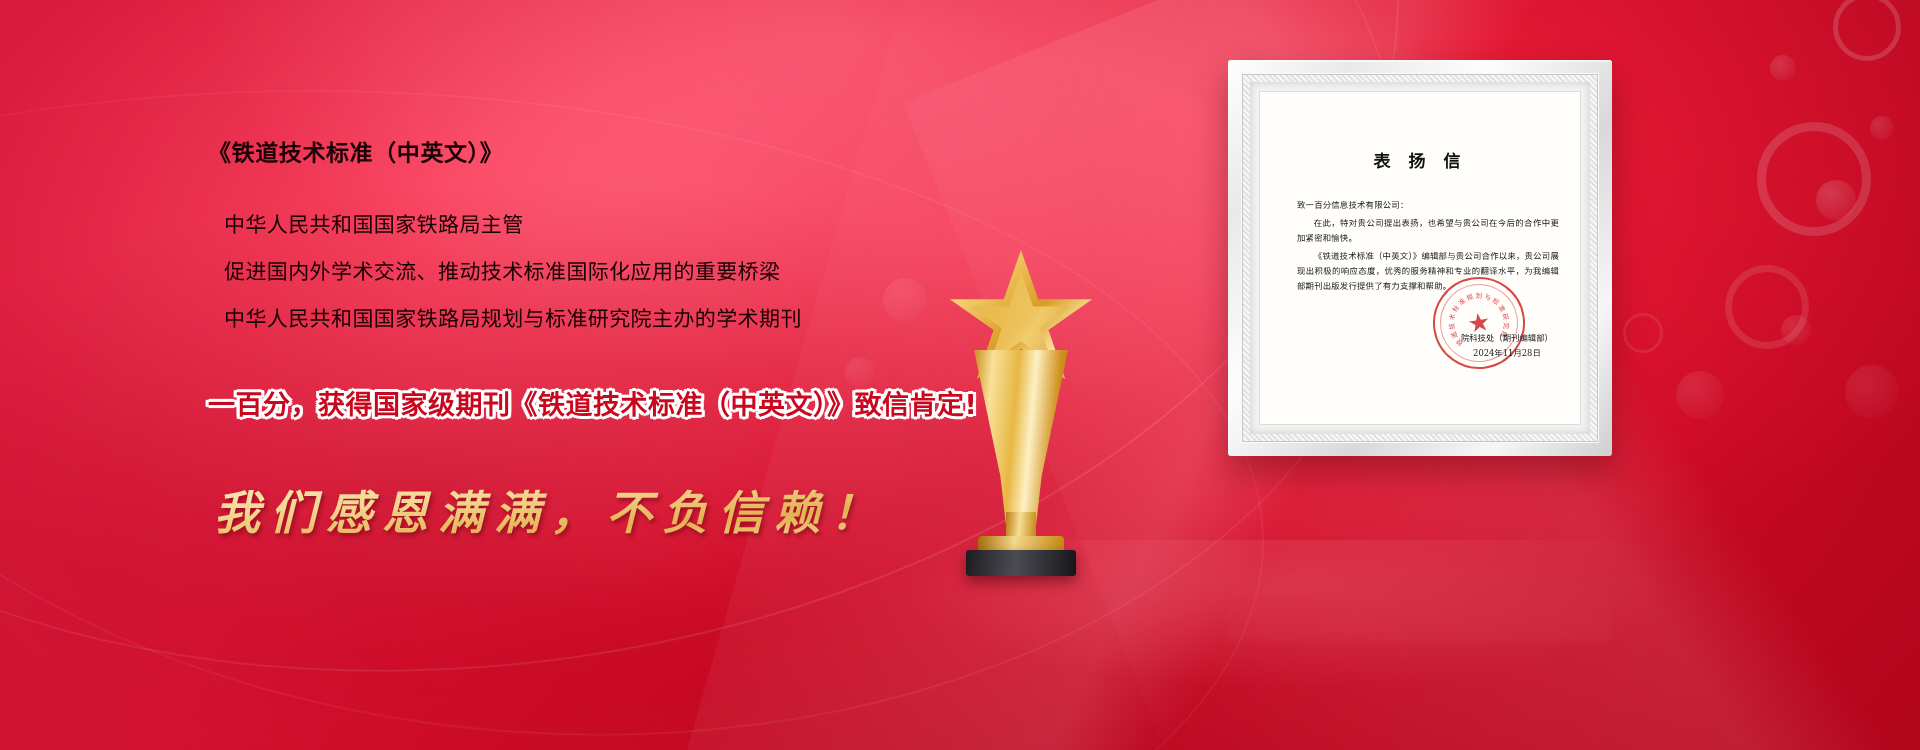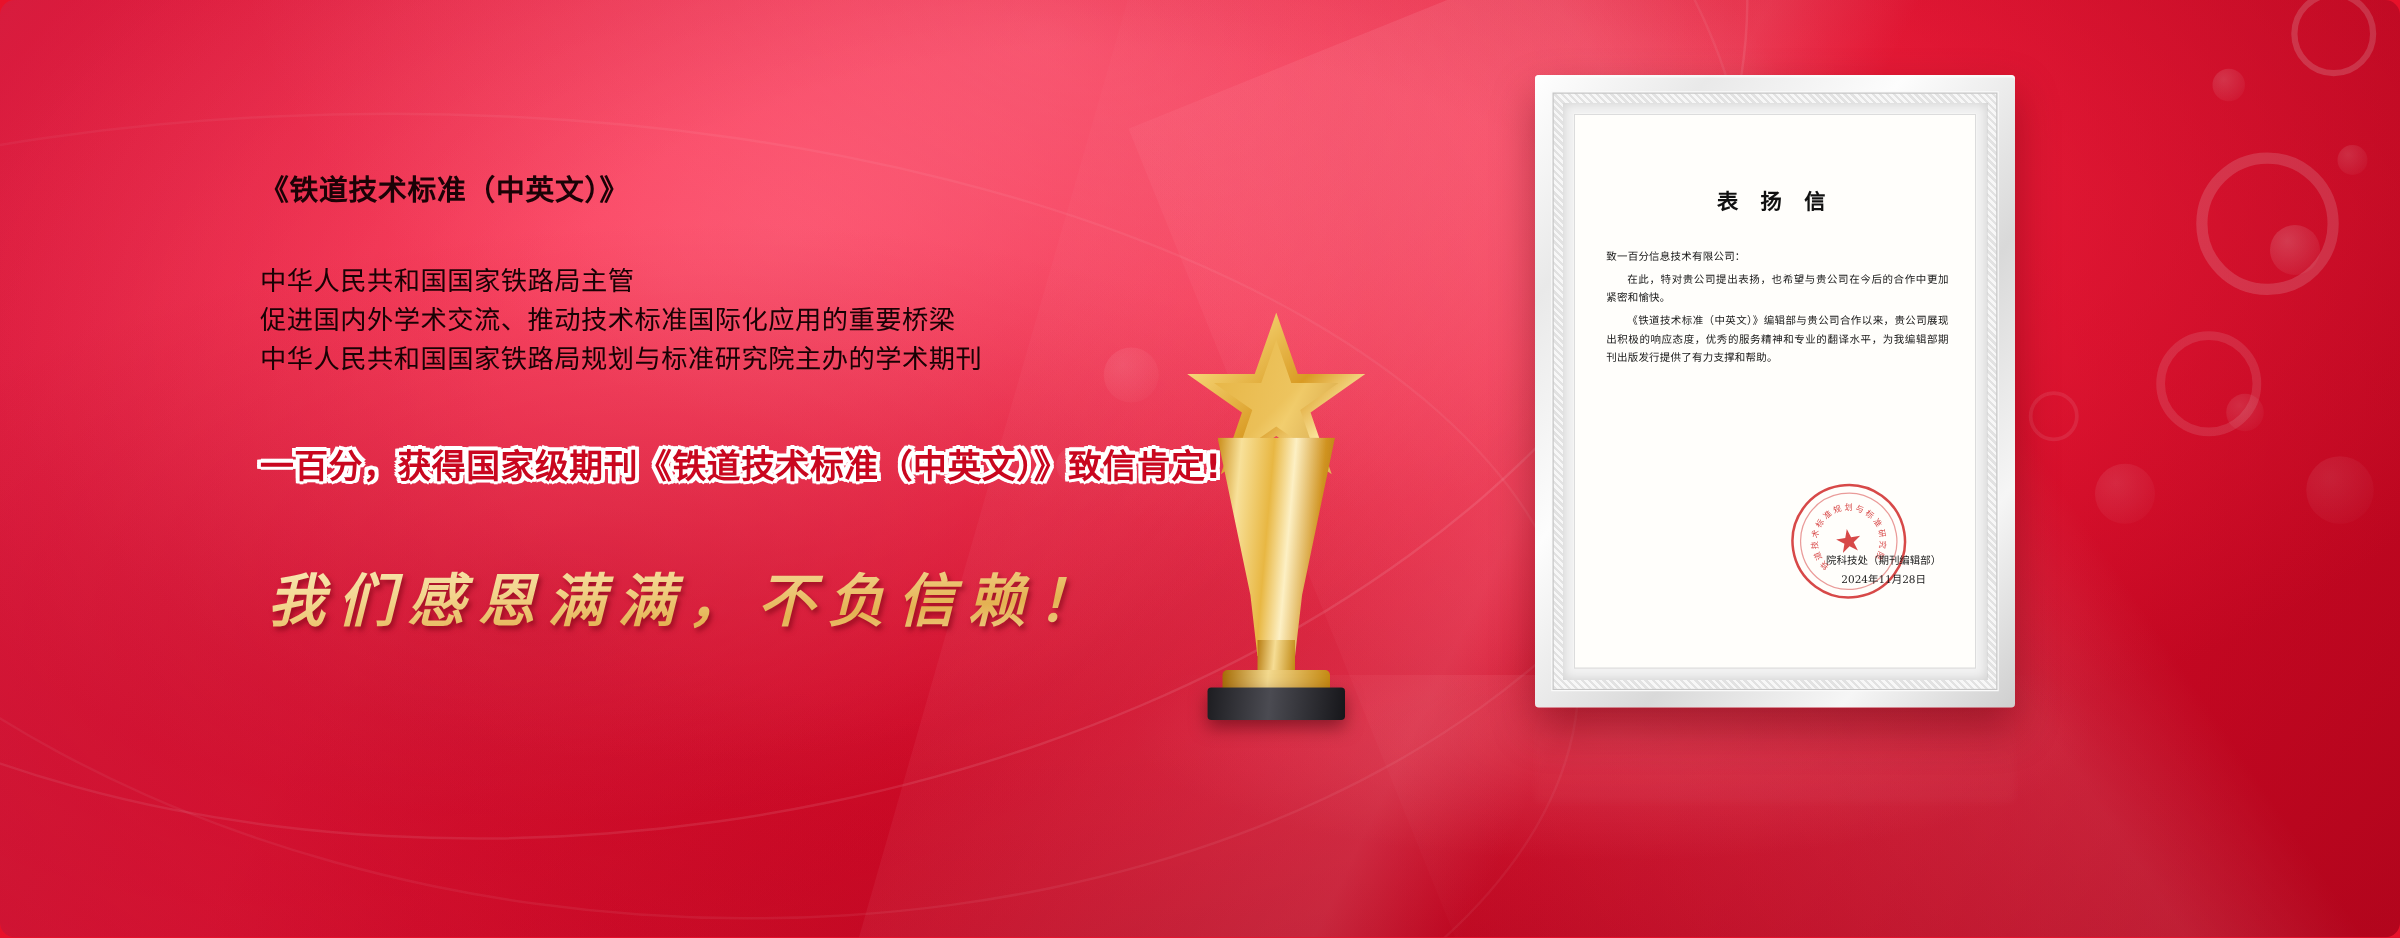--- a/index.html
+++ b/index.html
@@ -11,21 +11,20 @@
   }
 
   
   #stage{
     position:relative;width:1920px;height:750px;overflow:hidden;
     background:
       radial-gradient(ellipse 900px 620px at 28% 30%, #fb3553 0%, rgba(251,53,83,0) 62%),
       radial-gradient(ellipse 1100px 760px at 74% 18%, #f8203f 0%, rgba(248,32,63,0) 60%),
       radial-gradient(ellipse 1300px 900px at 52% 112%, #c00620 0%, rgba(192,6,32,0) 65%),
       linear-gradient(118deg,#f2234a 0%,#ee1336 34%,#e00d2c 62%,#cc0722 100%);
-    border-radius: 12px;
   }
 
   
   .swoosh{position:absolute;pointer-events:none;}
   .sw1{
     left:-120px;top:-260px;width:1500px;height:900px;
     border-radius:50%;
     background:radial-gradient(ellipse at 50% 50%, rgba(255,120,145,.40) 0%, rgba(255,120,145,.16) 45%, rgba(255,120,145,0) 70%);
     transform:rotate(-14deg);
   }
@@ -74,21 +73,21 @@
   #copy{position:absolute;left:208px;top:140px;width:880px;}
 
   .journal-title{
     font-family:"DejaVu Sans","Liberation Sans",sans-serif;
     font-weight:700;font-size:23px;color:#1b0206;letter-spacing:.6px;
     margin:0 0 42px 0;line-height:1.2;
   }
   .lead-line{
     font-family:"DejaVu Sans","Liberation Sans",sans-serif;
     font-weight:400;font-size:21px;color:#180204;letter-spacing:.4px;
-    line-height:31px;margin:0;white-space:nowrap;
+    line-height:31px;margin:16px;white-space:nowrap;
   }
 
   .headline{
     margin:48px 0 14px 0;
     font-family:"DejaVu Sans","Liberation Sans",sans-serif;
     font-weight:700;font-size:27px;letter-spacing:.5px;
     color:#c9071f;white-space:nowrap;
     text-shadow:
       -2px -2px 0 #fff, 2px -2px 0 #fff, -2px 2px 0 #fff, 2px 2px 0 #fff,
       -3px 0 0 #fff, 3px 0 0 #fff, 0 -3px 0 #fff, 0 3px 0 #fff,
@@ -136,21 +135,21 @@
     background:linear-gradient(95deg,#a66c06,#f3d98e 42%,#c3870f);
   }
   .t-base2{
     position:absolute;left:36px;top:300px;width:110px;height:26px;border-radius:3px;
     background:linear-gradient(95deg,#1d1d21,#4b4b52 45%,#16161a);
     box-shadow:0 6px 14px rgba(60,0,8,.5);
   }
 
   
   #frame{
-    position:absolute;left:1228px;top:60px;width:384px;height:506px;
+    position:absolute;left:1228px;top:60px;width:384px;height:396px;
     background:linear-gradient(128deg,#ffffff 0%,#e9e9e9 18%,#fdfdfd 38%,#d9d9d9 62%,#f6f6f6 82%,#cfcfcf 100%);
     border-radius:3px;
     box-shadow:0 16px 34px rgba(90,0,10,.42), 0 2px 0 rgba(255,255,255,.6) inset;
     padding:15px;box-sizing:border-box;
   }
   #frame-bevel{
     width:100%;height:100%;box-sizing:border-box;
     border:7px solid transparent;
     background:
       linear-gradient(#f2f2f2,#f2f2f2) padding-box,
@@ -164,21 +163,21 @@
     position:relative;padding:30px 22px 0 22px;
   }
   .cert-title{
     text-align:center;font-family:"DejaVu Serif","Liberation Serif",serif;
     font-weight:700;font-size:17px;letter-spacing:6px;color:#111;
     margin:26px 0 26px 0;
   }
   .cert-p{
     font-family:Liberation Sans, sans-serif;
     font-size:8.4px;line-height:15px;color:#171717;
-    margin:0 0 3px 4px;text-align:justify;letter-spacing:.2px;
+    margin:0 0 3px 16px;text-align:justify;letter-spacing:.2px;
   }
   .cert-p.indent{text-indent:2em;}
   .cert-sign{
     position:absolute;right:28px;bottom:64px;text-align:center;
     font-family:"DejaVu Serif","Liberation Serif",serif;
     font-size:8.4px;line-height:15px;color:#171717;margin-left:12px;
   }
   .seal{
     position:absolute;right:56px;bottom:56px;width:88px;height:88px;border-radius:50%;
     border:2.5px solid #cf2222;opacity:.82;

